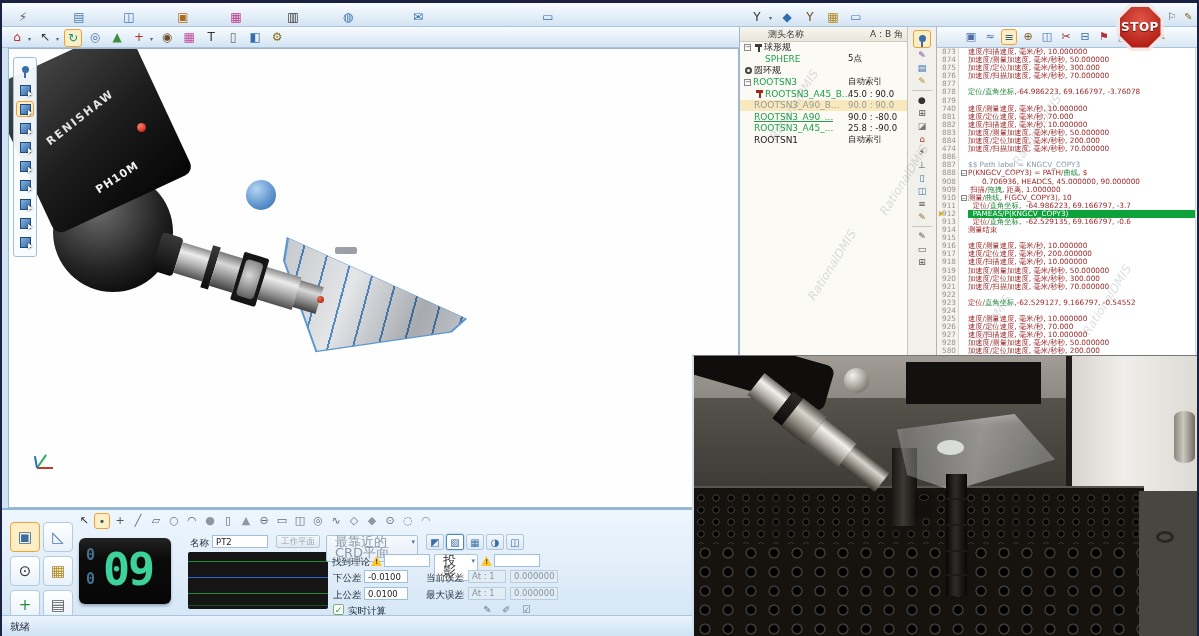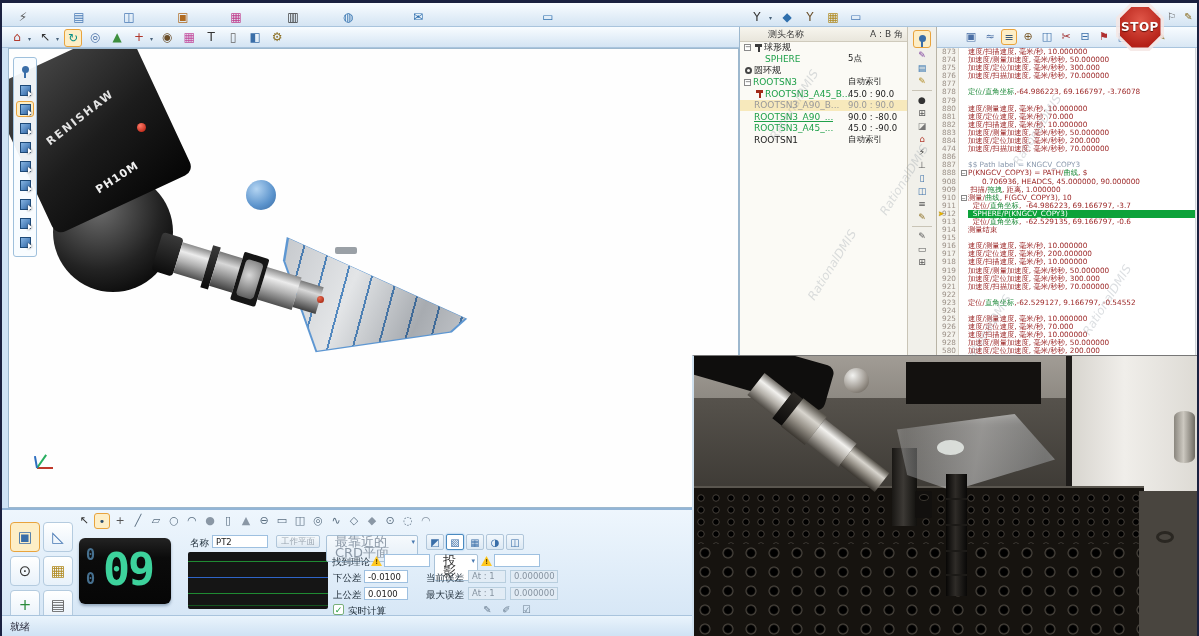--- a/index.html
+++ b/index.html
@@ -299,21 +299,21 @@
           <span class="tval" style="color: rgb(154, 154, 154);">90.0 : 90.0</span>
         </div>
         <div class="trow">
           <span style="width: 14px;"></span>
           <span class="tlabel" style="color: rgb(31, 160, 74); text-decoration: underline;">ROOTSN3_A90_...</span>
           <span class="tval">90.0 : -80.0</span>
         </div>
         <div class="trow">
           <span style="width: 14px;"></span>
           <span class="tlabel" style="color: rgb(31, 160, 74);">ROOTSN3_A45_...</span>
-          <span class="tval">45.0 : -90.0</span>
+          <span class="tval">25.8 : -90.0</span>
         </div>
         <div class="trow">
           <span style="width: 14px;"></span>
           <span class="tlabel" style="color: rgb(34, 34, 34);">ROOTSN1</span>
           <span class="tval">自动索引</span>
         </div>
       </div>
   </div>
 
   <div id="strip">
@@ -355,34 +355,34 @@
         <span class="ticon" style="color: rgb(138, 109, 32);">✎</span>
       </div>
     <div id="code-area">
         <div class="cline"><span class="ln">873</span><span class="fd"></span><span class="txt"><span class="cr">速度/扫描速度, 毫米/秒, 10.000000</span></span></div>
         <div class="cline"><span class="ln">874</span><span class="fd"></span><span class="txt"><span class="cr">加速度/测量加速度, 毫米/秒秒, 50.000000</span></span></div>
         <div class="cline"><span class="ln">875</span><span class="fd"></span><span class="txt"><span class="cr">加速度/定位加速度, 毫米/秒秒, 300.000</span></span></div>
         <div class="cline"><span class="ln">876</span><span class="fd"></span><span class="txt"><span class="cr">加速度/扫描加速度, 毫米/秒秒, 70.000000</span></span></div>
         <div class="cline"><span class="ln">877</span><span class="fd"></span><span class="txt"></span></div>
         <div class="cline"><span class="ln">878</span><span class="fd"></span><span class="txt"><span class="cg">定位/</span><span class="cg">直角坐标</span><span class="cr">,-64.986223, 69.166797, -3.76078</span></span></div>
         <div class="cline"><span class="ln">879</span><span class="fd"></span><span class="txt"></span></div>
-        <div class="cline"><span class="ln">880</span><span class="fd"></span><span class="txt"><span class="cr">速度/测量速度, 毫米/秒, 10.000000</span></span></div>
+        <div class="cline"><span class="ln">740</span><span class="fd"></span><span class="txt"><span class="cr">速度/测量速度, 毫米/秒, 10.000000</span></span></div>
         <div class="cline"><span class="ln">881</span><span class="fd"></span><span class="txt"><span class="cr">速度/定位速度, 毫米/秒, 70.000</span></span></div>
         <div class="cline"><span class="ln">882</span><span class="fd"></span><span class="txt"><span class="cr">速度/扫描速度, 毫米/秒, 10.000000</span></span></div>
         <div class="cline"><span class="ln">883</span><span class="fd"></span><span class="txt"><span class="cr">加速度/测量加速度, 毫米/秒秒, 50.000000</span></span></div>
         <div class="cline"><span class="ln">884</span><span class="fd"></span><span class="txt"><span class="cr">加速度/定位加速度, 毫米/秒秒, 200.000</span></span></div>
         <div class="cline"><span class="ln">474</span><span class="fd"></span><span class="txt"><span class="cr">加速度/扫描加速度, 毫米/秒秒, 70.000000</span></span></div>
         <div class="cline"><span class="ln">886</span><span class="fd"></span><span class="txt"></span></div>
         <div class="cline"><span class="ln">887</span><span class="fd"></span><span class="txt"><span class="cc">$$ Path label = KNGCV_COPY3</span></span></div>
         <div class="cline"><span class="ln">888</span><span class="fd"><b>−</b></span><span class="txt"><span class="cr">P(KNGCV_COPY3) = PATH/</span><span class="cg">曲线</span><span class="cr">, $</span></span></div>
         <div class="cline"><span class="ln">908</span><span class="fd"></span><span class="txt"><span class="cr">      0.706936, HEADCS, 45.000000, 90.000000</span></span></div>
         <div class="cline"><span class="ln">909</span><span class="fd"></span><span class="txt"><span class="cr"> 扫描/</span><span class="cg">拖拽</span><span class="cr">, 距离, 1.000000</span></span></div>
         <div class="cline"><span class="ln">910</span><span class="fd"><b>−</b></span><span class="txt"><span class="cr">测量/</span><span class="cg">曲线</span><span class="cr">, F(GCV_COPY3), 10</span></span></div>
         <div class="cline"><span class="ln">911</span><span class="fd"></span><span class="txt"><span class="cr">  定位/</span><span class="cg">直角坐标</span><span class="cr">,  -64.986223, 69.166797, -3.7</span></span></div>
-        <div class="cline hl"><span class="arrowmk">➤</span><span class="ln">912</span><span class="fd"></span><span class="txt"><span class="cr">  SPHERE/P(KNGCV_COPY3)</span></span></div>
+        <div class="cline hl"><span class="arrowmk">➤</span><span class="ln">912</span><span class="fd"></span><span class="txt"><span class="cr">  PAMEAS/P(KNGCV_COPY3)</span></span></div>
         <div class="cline"><span class="ln">913</span><span class="fd"></span><span class="txt"><span class="cr">  定位/</span><span class="cg">直角坐标</span><span class="cr">,  -62.529135, 69.166797, -0.6</span></span></div>
         <div class="cline"><span class="ln">914</span><span class="fd"></span><span class="txt"><span class="cr">测量结束</span></span></div>
         <div class="cline"><span class="ln">915</span><span class="fd"></span><span class="txt"></span></div>
         <div class="cline"><span class="ln">916</span><span class="fd"></span><span class="txt"><span class="cr">速度/测量速度, 毫米/秒, 10.000000</span></span></div>
         <div class="cline"><span class="ln">917</span><span class="fd"></span><span class="txt"><span class="cr">速度/定位速度, 毫米/秒, 200.000000</span></span></div>
         <div class="cline"><span class="ln">918</span><span class="fd"></span><span class="txt"><span class="cr">速度/扫描速度, 毫米/秒, 10.000000</span></span></div>
         <div class="cline"><span class="ln">919</span><span class="fd"></span><span class="txt"><span class="cr">加速度/测量加速度, 毫米/秒秒, 50.000000</span></span></div>
         <div class="cline"><span class="ln">920</span><span class="fd"></span><span class="txt"><span class="cr">加速度/定位加速度, 毫米/秒秒, 300.000</span></span></div>
         <div class="cline"><span class="ln">921</span><span class="fd"></span><span class="txt"><span class="cr">加速度/扫描加速度, 毫米/秒秒, 70.000000</span></span></div>
         <div class="cline"><span class="ln">922</span><span class="fd"></span><span class="txt"></span></div>

